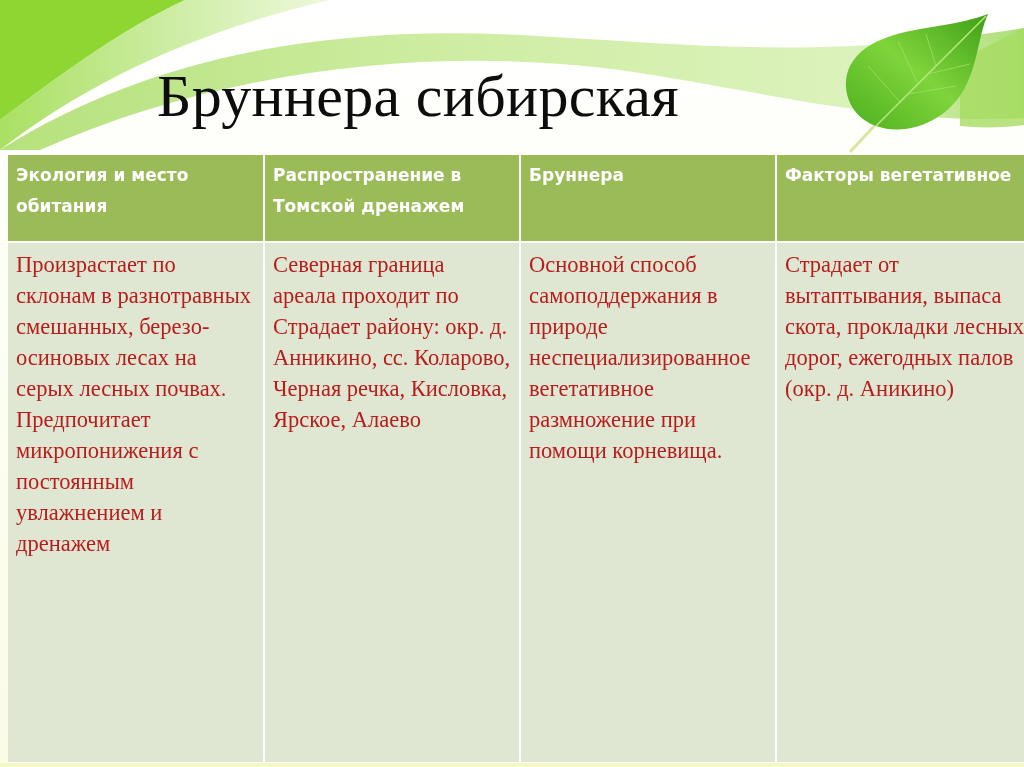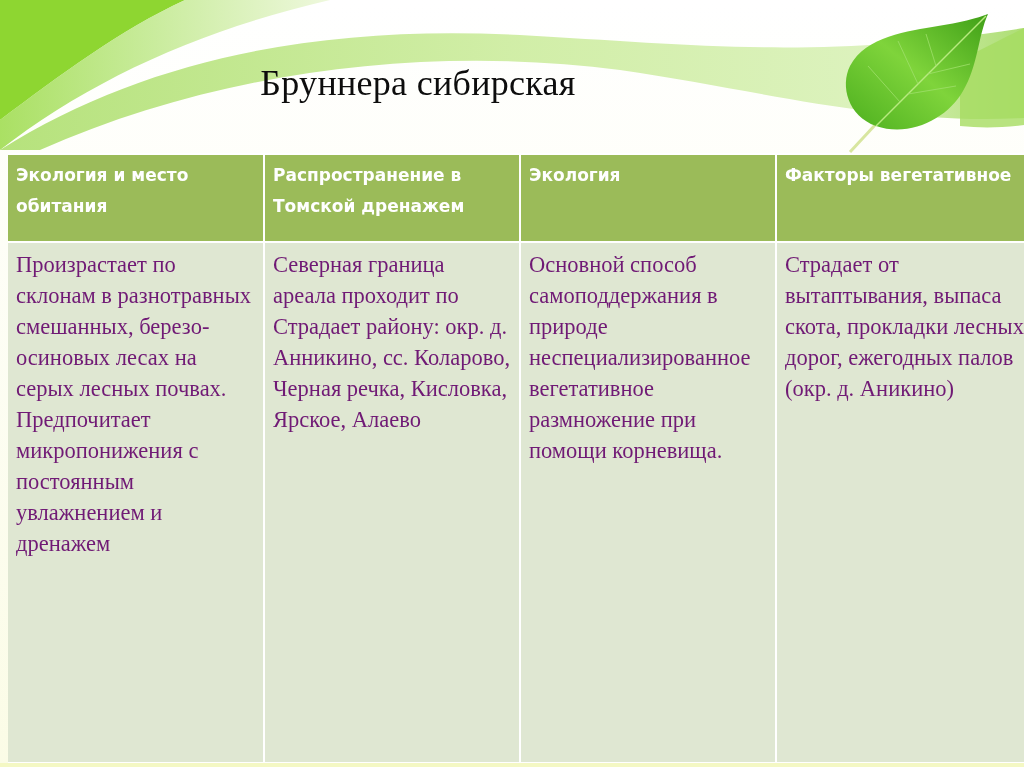--- a/index.html
+++ b/index.html
@@ -4,39 +4,39 @@
   <style>
     html, body { margin: 0; padding: 0; }
     body {
       width: 1024px; height: 767px; overflow: hidden; position: relative;
       background: #fbfdf0;
       font-family: "Liberation Serif", serif;
     }
     .bg { position: absolute; left: 0; top: 0; width: 1024px; height: 767px; }
     .title {
       position: absolute; left: 0; top: 62px; width: 828px;
-      text-align: center; font-size: 36px; color: #0d0d0d;
+      text-align: center; font-size: 60px; color: #0d0d0d;
       font-family: "Liberation Serif", serif; letter-spacing: 0.3px;
       padding-left: 8px; box-sizing: border-box;
     }
     .leaf { position: absolute; left: 838px; top: 6px; width: 160px; height: 148px; }
     table.data {
       position: absolute; left: 8px; top: 153px; width: 1024px; height: 611px;
       border-collapse: collapse; table-layout: fixed;
     }
     table.data th, table.data td {
       border: 2px solid #ffffff; vertical-align: top; text-align: left;
     }
     table.data th {
       background: #9bbb59; color: #ffffff; height: 81px;
       font-family: "DejaVu Sans", sans-serif; font-weight: bold;
       font-size: 17px; line-height: 31px; padding: 5px 8px 0 8px;
     }
     table.data td {
-      background: #dfe7d2; color: #701a75;
+      background: #dfe7d2; color: #b91c1c;
       font-family: "Liberation Serif", serif;
       font-size: 22.5px; line-height: 31px; padding: 6px 8px 0 8px;
     }
     table.data td:first-child, table.data th:first-child { border-left: 0; }
     table.data td:last-child, table.data th:last-child { border-right: 0; }
     .bottom-strip { position: absolute; left: 0; top: 763px; width: 1024px; height: 4px; background: #f4f8c4; }
   </style>
 </head>
 <body>
 
@@ -79,21 +79,21 @@
   <path d="M62,96 L30,60 M80,78 L60,35 M98,60 L88,28 M70,88 L118,80 M90,68 L132,58" stroke="#9fe06a" stroke-width="1" fill="none" opacity="0.8"></path>
 </svg>
 
 <div class="title">Бруннера сибирская</div>
 
 <table class="data">
   <thead>
     <tr>
       <th>Экология и место обитания</th>
       <th>Распространение в Томской дренажем</th>
-      <th>Экология</th>
+      <th>Бруннера</th>
       <th>Факторы вегетативное</th>
     </tr>
   </thead>
   <tbody>
     <tr>
       <td>Произрастает по склонам в разнотравных смешанных, березо-осиновых лесах на серых лесных почвах. Предпочитает микропонижения с постоянным увлажнением и дренажем</td>
       <td>Северная граница ареала проходит по Страдает району: окр. д. Анникино, сс. Коларово, Черная речка, Кисловка, Ярское, Алаево</td>
       <td>Основной способ самоподдержания в природе неспециализированное вегетативное размножение при помощи корневища.</td>
       <td>Страдает от вытаптывания, выпаса скота, прокладки лесных дорог, ежегодных палов (окр. д. Аникино)</td>
     </tr>

